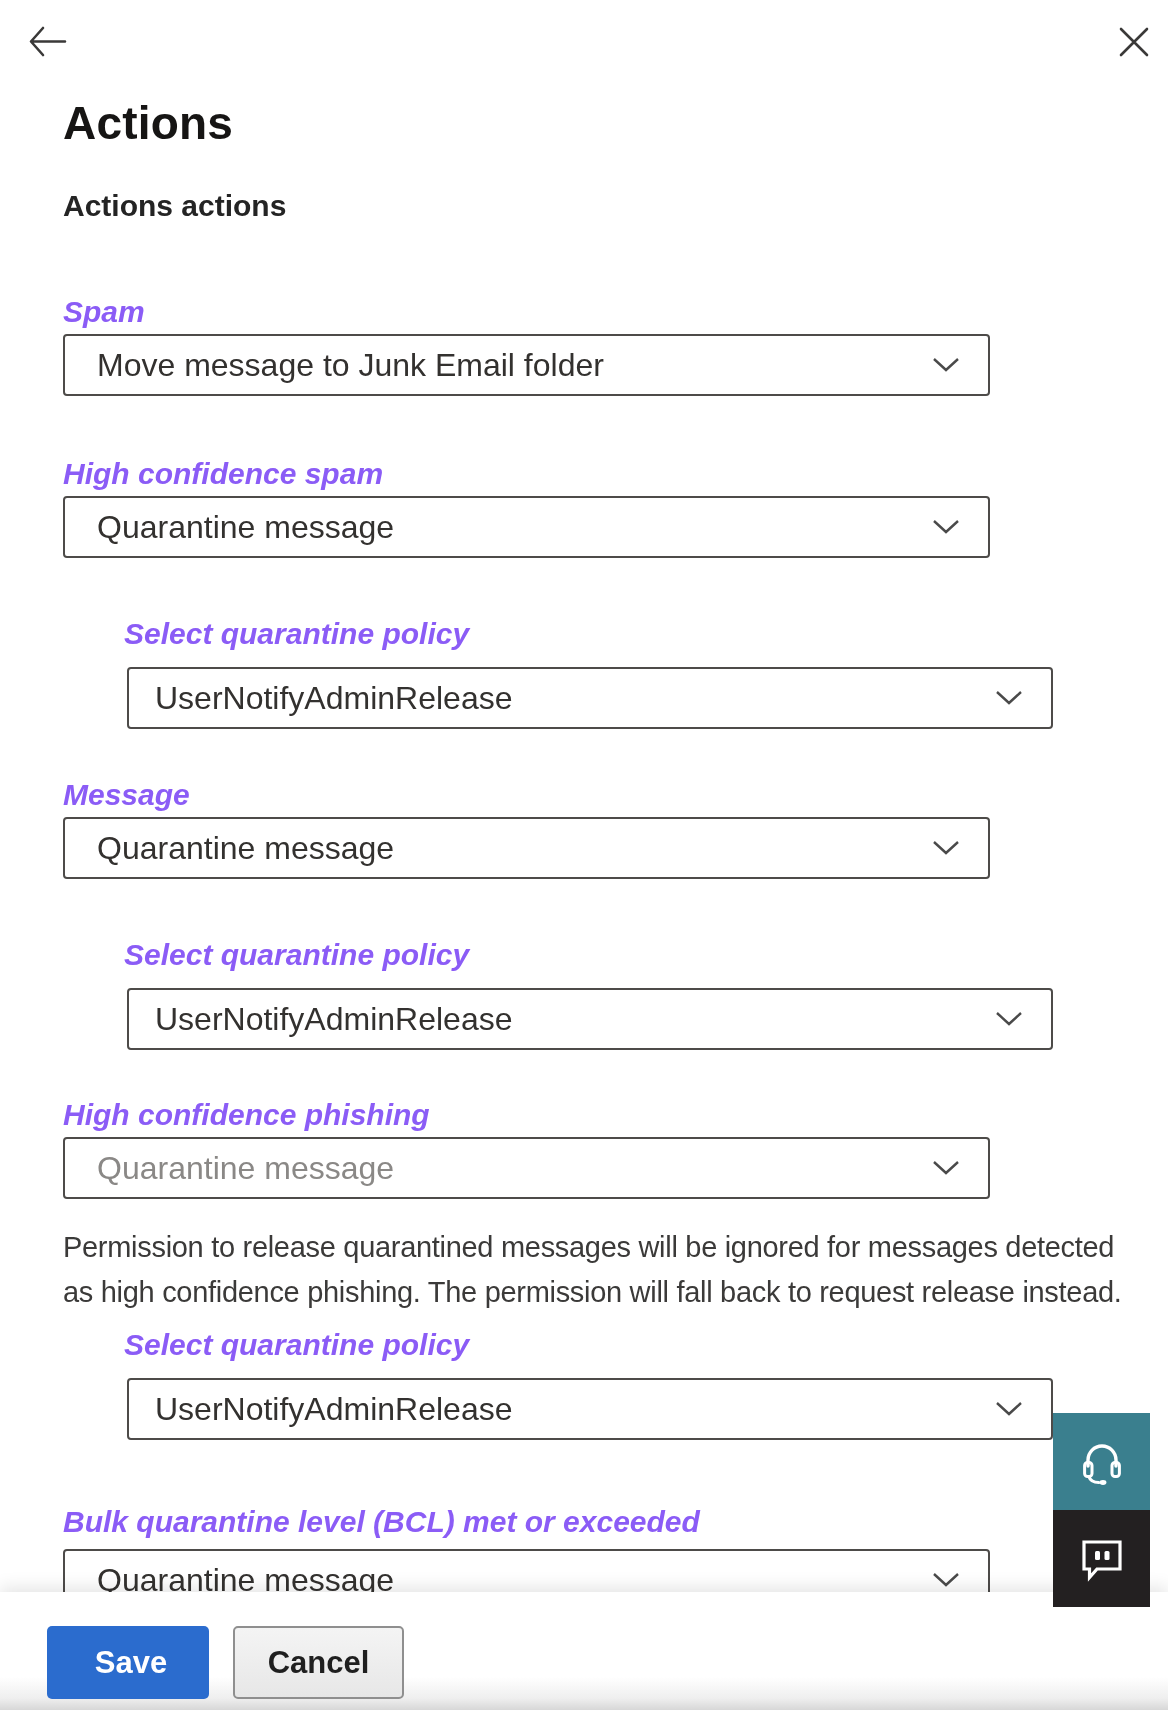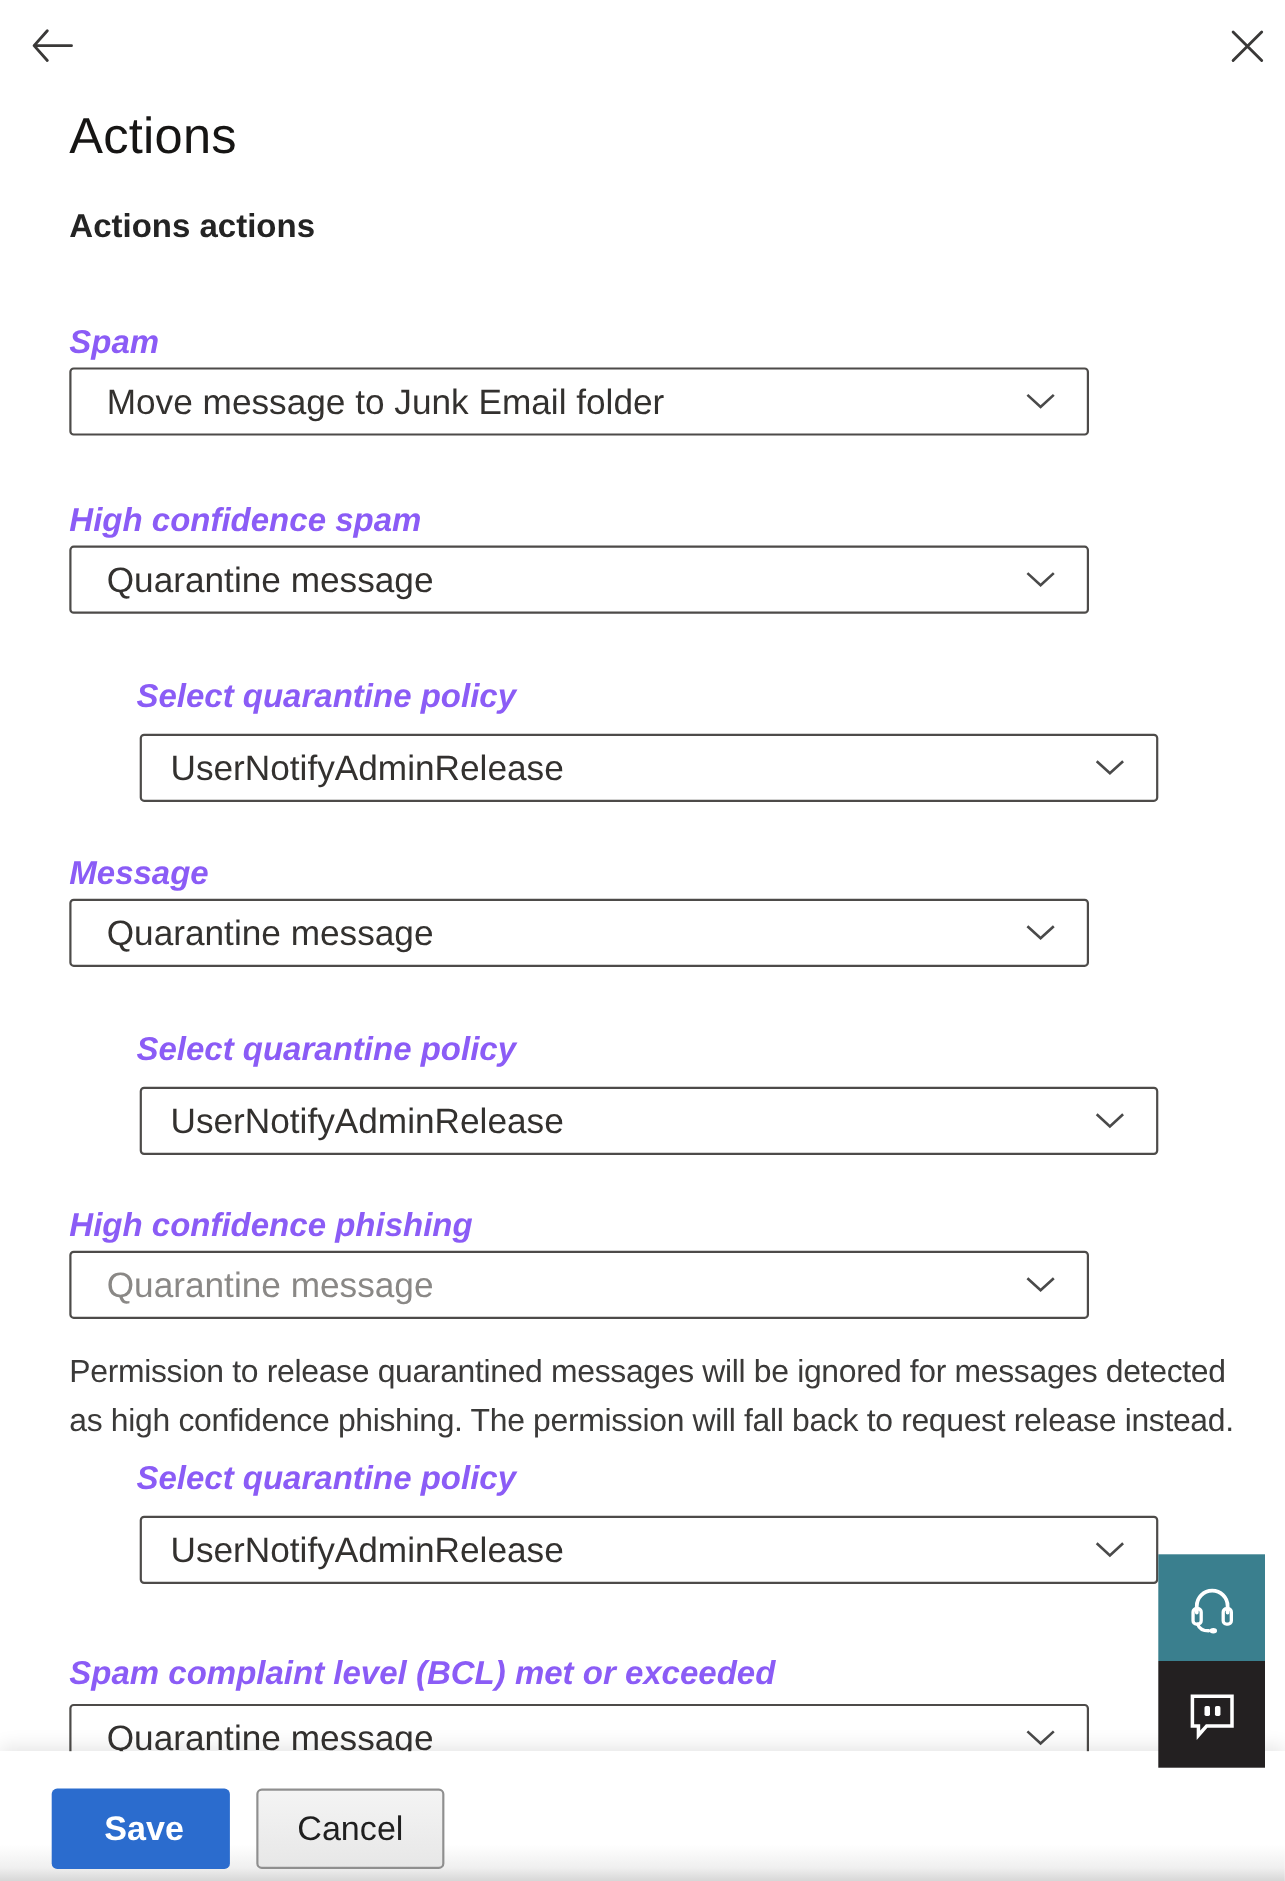--- a/index.html
+++ b/index.html
@@ -8,21 +8,21 @@
     width:1168px;height:1710px;position:relative;overflow:hidden;
     background:#ffffff;font-family:"Liberation Sans", sans-serif;
     -webkit-font-smoothing:antialiased;
   }
   
   .back-btn{position:absolute;top:22px;left:26px;width:44px;height:40px;background:none;border:none;cursor:pointer;padding:0;}
   .close-btn{position:absolute;top:24px;right:16px;width:36px;height:36px;background:none;border:none;cursor:pointer;padding:0;}
 
   
   .content{position:absolute;top:0;left:63px;width:1105px;}
-  .title{margin:96px 0 0;font-size:46px;line-height:54px;font-weight:400;color:#161514;letter-spacing:.2px;}
+  .title{margin:96px 0 0;font-size:46px;line-height:54px;font-weight:700;color:#161514;letter-spacing:.2px;}
   .subhead{margin-top:38px;font-size:30px;line-height:36px;font-weight:600;color:#242424;}
   .label{font-size:30px;line-height:36px;font-weight:600;color:#8b5cf6;font-style:italic;}
   .lbl-spam{margin-top:70px;}
   .lbl-hcs{margin-top:60px;}
   .lbl-phish{margin-top:48px;}
   .lbl-hcp{margin-top:47px;}
   .lbl-bcl{margin-top:64px;}
 
   .dropdown{
     margin-top:4px;height:62px;box-sizing:border-box;background:#fff;
@@ -51,21 +51,21 @@
     box-shadow:0 -5px 16px rgba(0,0,0,0.10);
   }
   .save-btn{
     position:absolute;left:47px;top:34px;width:162px;height:73px;
     background:#2b6cce;border:none;border-radius:5px;
     color:#ffffff;font-size:31px;font-weight:600;font-family:inherit;cursor:pointer;padding-left:12px;
   }
   .cancel-btn{
     position:absolute;left:233px;top:34px;width:171px;height:73px;box-sizing:border-box;
     background:linear-gradient(180deg,#f4f4f4,#e7e7e7);border:2px solid #8f8f8f;border-radius:5px;
-    color:#1f1f1f;font-size:31px;font-weight:400;font-family:inherit;cursor:pointer;
+    color:#1f1f1f;font-size:31px;font-weight:700;font-family:inherit;cursor:pointer;
   }
 
   
   .help-btn,.feedback-btn{
     position:absolute;left:1053px;width:97px;height:97px;z-index:6;
     border:none;display:flex;align-items:center;justify-content:center;cursor:pointer;padding:0;
   }
   .help-btn{top:1413px;background:#3a7f8e;}
   .feedback-btn{top:1510px;background:#232021;}
 </style>
@@ -144,21 +144,21 @@
   <div class="indent ind3">
     <div class="label">Select quarantine policy</div>
     <div class="dropdown">
       <span class="ddval">UserNotifyAdminRelease</span>
       <svg class="chev" width="28" height="16" viewBox="0 0 28 16" fill="none">
         <path d="M2 2 L14 13 L26 2" stroke="#4a4a4a" stroke-width="2.4" fill="none"></path>
       </svg>
     </div>
   </div>
 
-  <div class="label lbl-bcl">Spam complaint level (BCL) met or exceeded</div>
+  <div class="label lbl-bcl">Bulk quarantine level (BCL) met or exceeded</div>
   <div class="dropdown w-main dd-bcl">
     <span class="ddval">Quarantine message</span>
     <svg class="chev" width="28" height="16" viewBox="0 0 28 16" fill="none">
       <path d="M2 2 L14 13 L26 2" stroke="#4a4a4a" stroke-width="2.4" fill="none"></path>
     </svg>
   </div>
 </div>
 
 <div class="footer">
   <button class="save-btn">Save</button>

